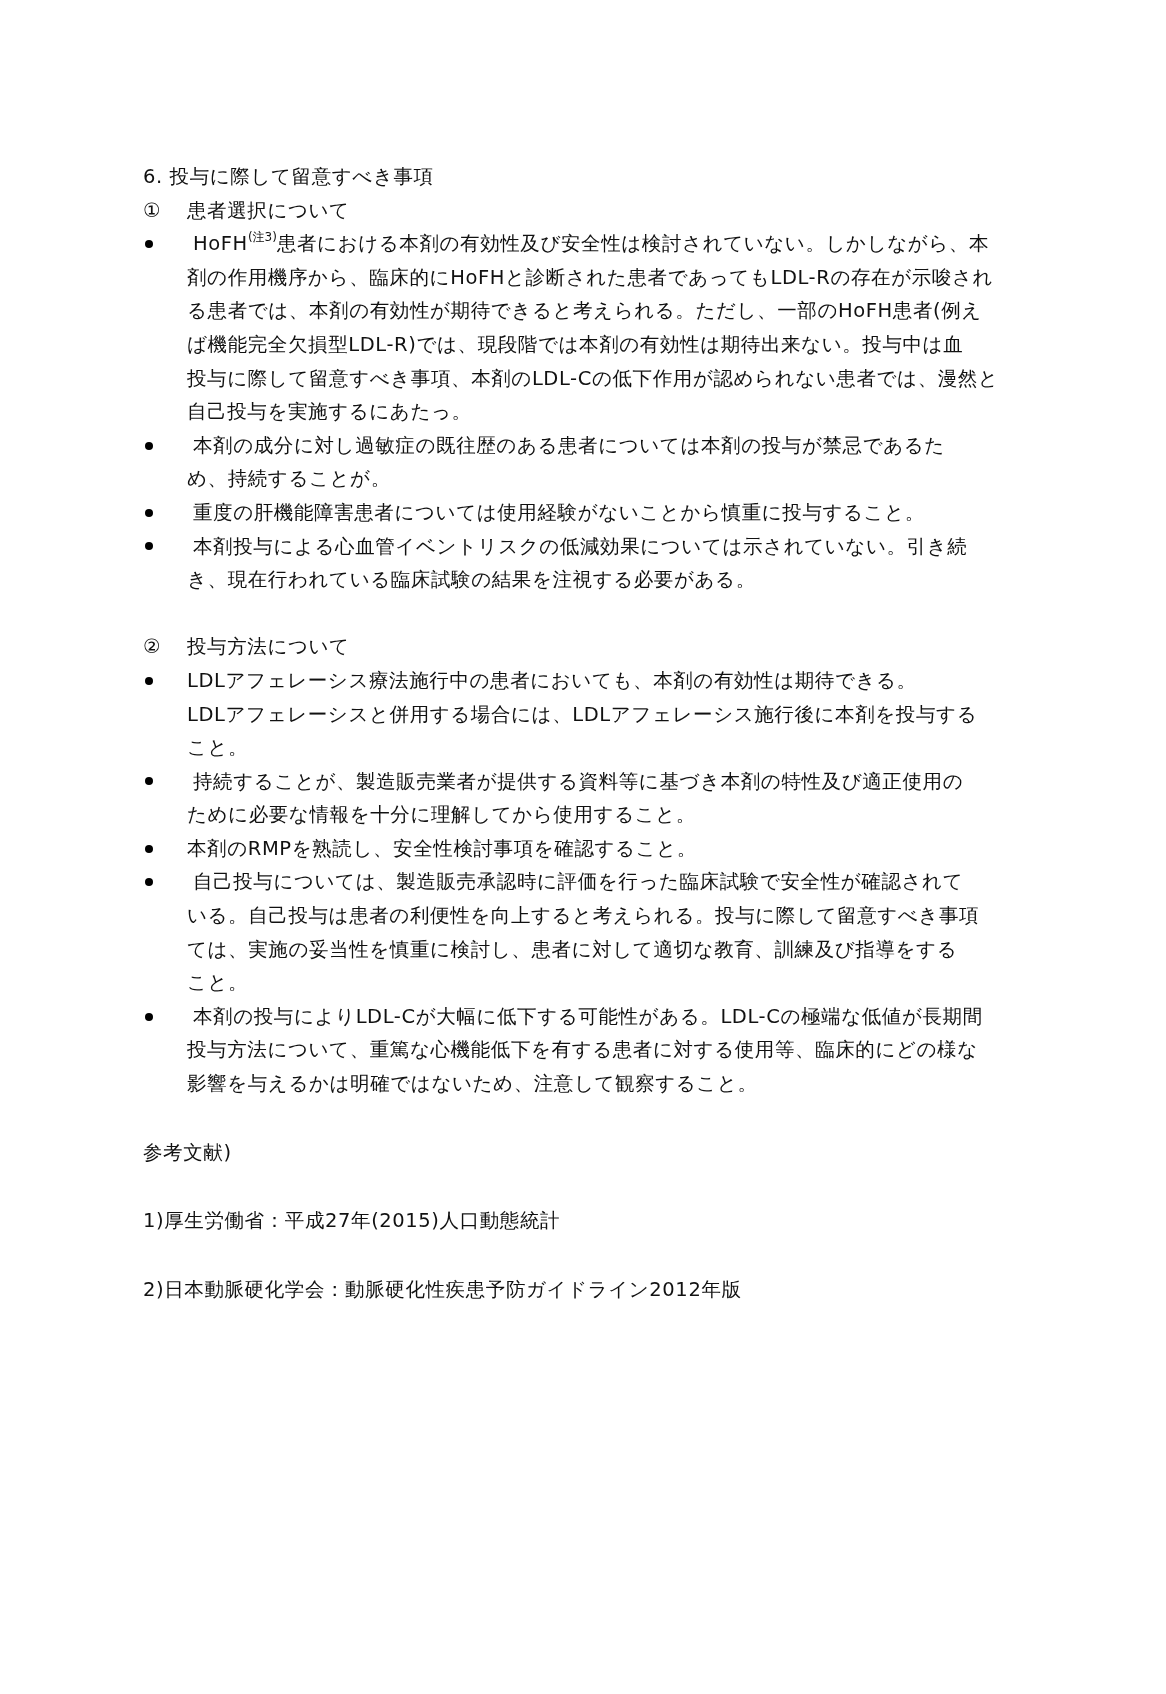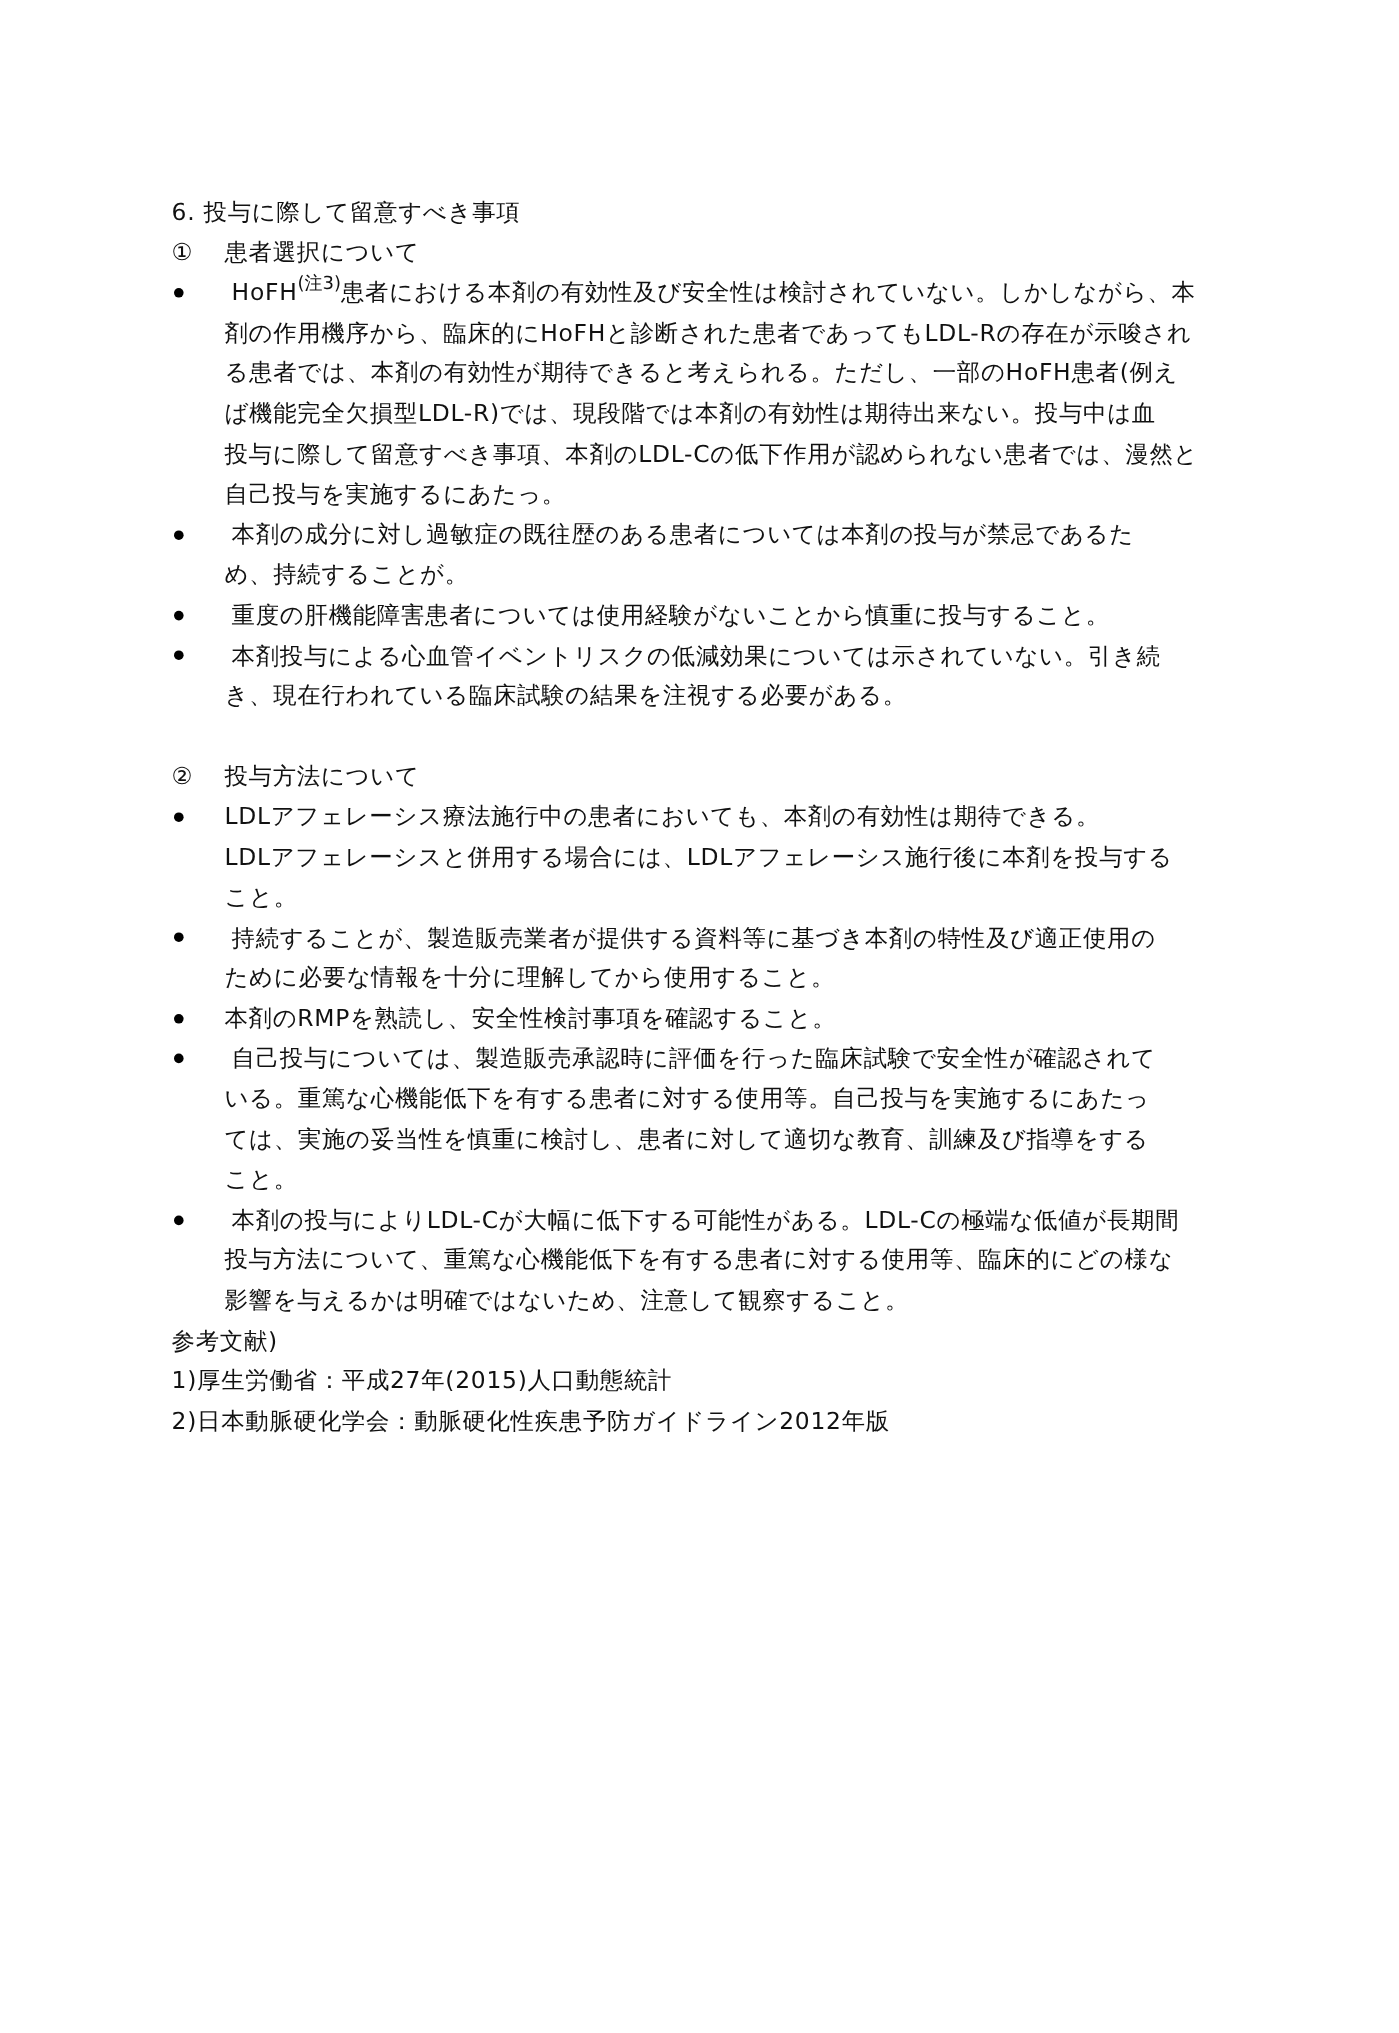--- a/index.html
+++ b/index.html
@@ -60,30 +60,31 @@
       width: 8px;
       height: 8px;
       border-radius: 50%;
       background: #000;
       margin-left: 2px;
     }
     .item .first {
       padding-left: 6px;
     }
     sup {
-      font-size: 15px;
+      font-size: 12px;
       line-height: 0;
       vertical-align: 9px;
       letter-spacing: 0;
     }
     .gap {
       height: 33.6px;
     }
     .refs .line {
       padding-left: 0;
+      margin-top: 35px;
     }
   </style>
 </head>
 <body>
 
 <div class="page">
 
   <div class="heading">6. 投与に際して留意すべき事項</div>
 
   <div class="sub-heading">
@@ -141,21 +142,21 @@
   </div>
 
   <div class="item">
     <span class="bullet"></span>
     <div class="line">本剤のRMPを熟読し、安全性検討事項を確認すること。</div>
   </div>
 
   <div class="item">
     <span class="bullet"></span>
     <div class="line first">自己投与については、製造販売承認時に評価を行った臨床試験で安全性が確認されて</div>
-    <div class="line">いる。重篤な心機能低下を有する患者に対する使用等。自己投与を実施するにあたっ</div>
+    <div class="line">いる。自己投与は患者の利便性を向上すると考えられる。投与に際して留意すべき事項</div>
     <div class="line">ては、実施の妥当性を慎重に検討し、患者に対して適切な教育、訓練及び指導をする</div>
     <div class="line">こと。</div>
   </div>
 
   <div class="item">
     <span class="bullet"></span>
     <div class="line first">本剤の投与によりLDL-Cが大幅に低下する可能性がある。LDL-Cの極端な低値が長期間</div>
     <div class="line">投与方法について、重篤な心機能低下を有する患者に対する使用等、臨床的にどの様な</div>
     <div class="line">影響を与えるかは明確ではないため、注意して観察すること。</div>
   </div>

